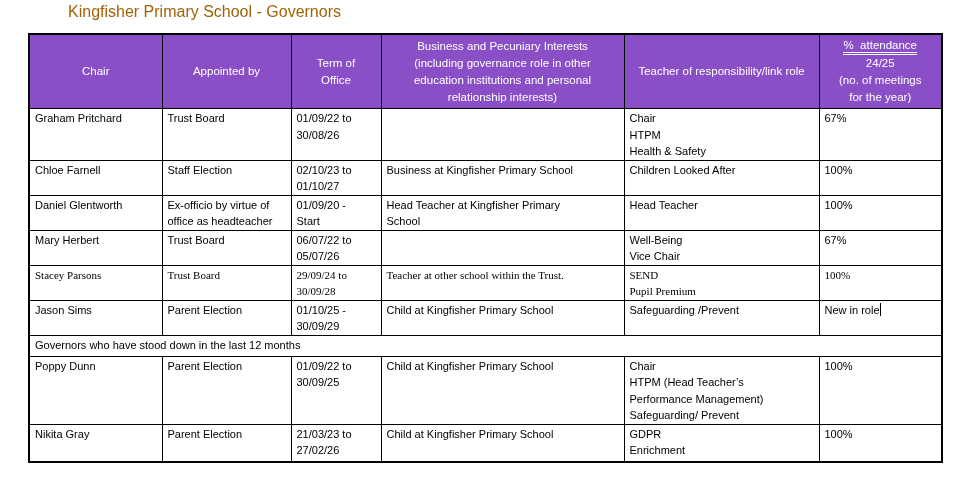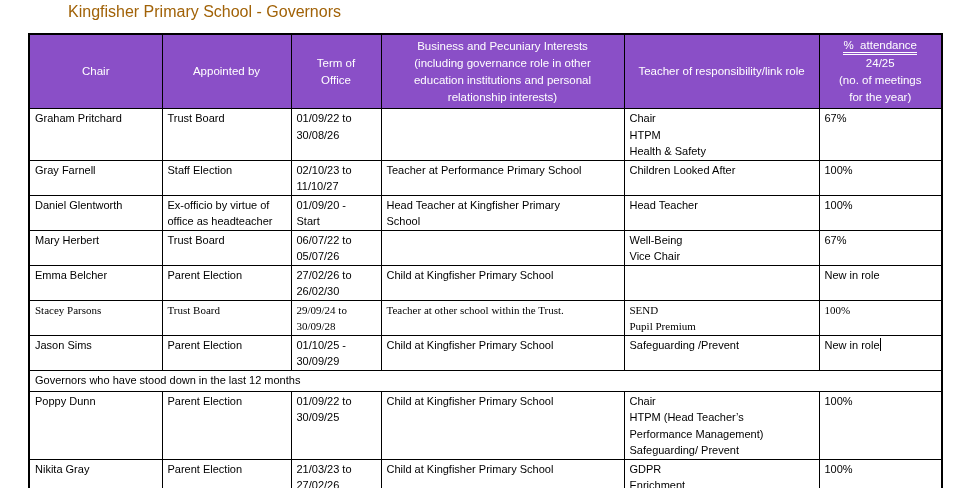--- a/index.html
+++ b/index.html
@@ -114,25 +114,25 @@
         <td>Trust Board</td>
         <td>01/09/22 to
 30/08/26</td>
         <td></td>
         <td>Chair
 HTPM
 Health &amp; Safety</td>
         <td>67%</td>
       </tr>
       <tr style="height: 34px;">
-        <td>Gray Farnell</td>
+        <td>Chloe Farnell</td>
         <td>Staff Election</td>
         <td>02/10/23 to
-11/10/27</td>
-        <td>Teacher at Performance Primary School</td>
+01/10/27</td>
+        <td>Business at Kingfisher Primary School</td>
         <td>Children Looked After</td>
         <td>100%</td>
       </tr>
       <tr style="height: 34px; padding-left: 40px;">
         <td>Daniel Glentworth</td>
         <td>Ex-officio by virtue of
 office as headteacher</td>
         <td>01/09/20 -
 Start</td>
         <td>Head Teacher at Kingfisher Primary
@@ -142,29 +142,20 @@
       </tr>
       <tr style="height: 33px;">
         <td>Mary Herbert</td>
         <td>Trust Board</td>
         <td>06/07/22 to
 05/07/26</td>
         <td></td>
         <td>Well-Being
 Vice Chair</td>
         <td>67%</td>
-      </tr>
-      <tr style="height: 34px;">
-        <td>Emma Belcher</td>
-        <td>Parent Election</td>
-        <td>27/02/26 to
-26/02/30</td>
-        <td>Child at Kingfisher Primary School</td>
-        <td></td>
-        <td>New in role</td>
       </tr>
       <tr style="height: 33px; font-family: Liberation Serif, serif;">
         <td>Stacey Parsons</td>
         <td>Trust Board</td>
         <td>29/09/24 to
 30/09/28</td>
         <td>Teacher at other school within the Trust.</td>
         <td>SEND
 Pupil Premium</td>
         <td>100%</td>

